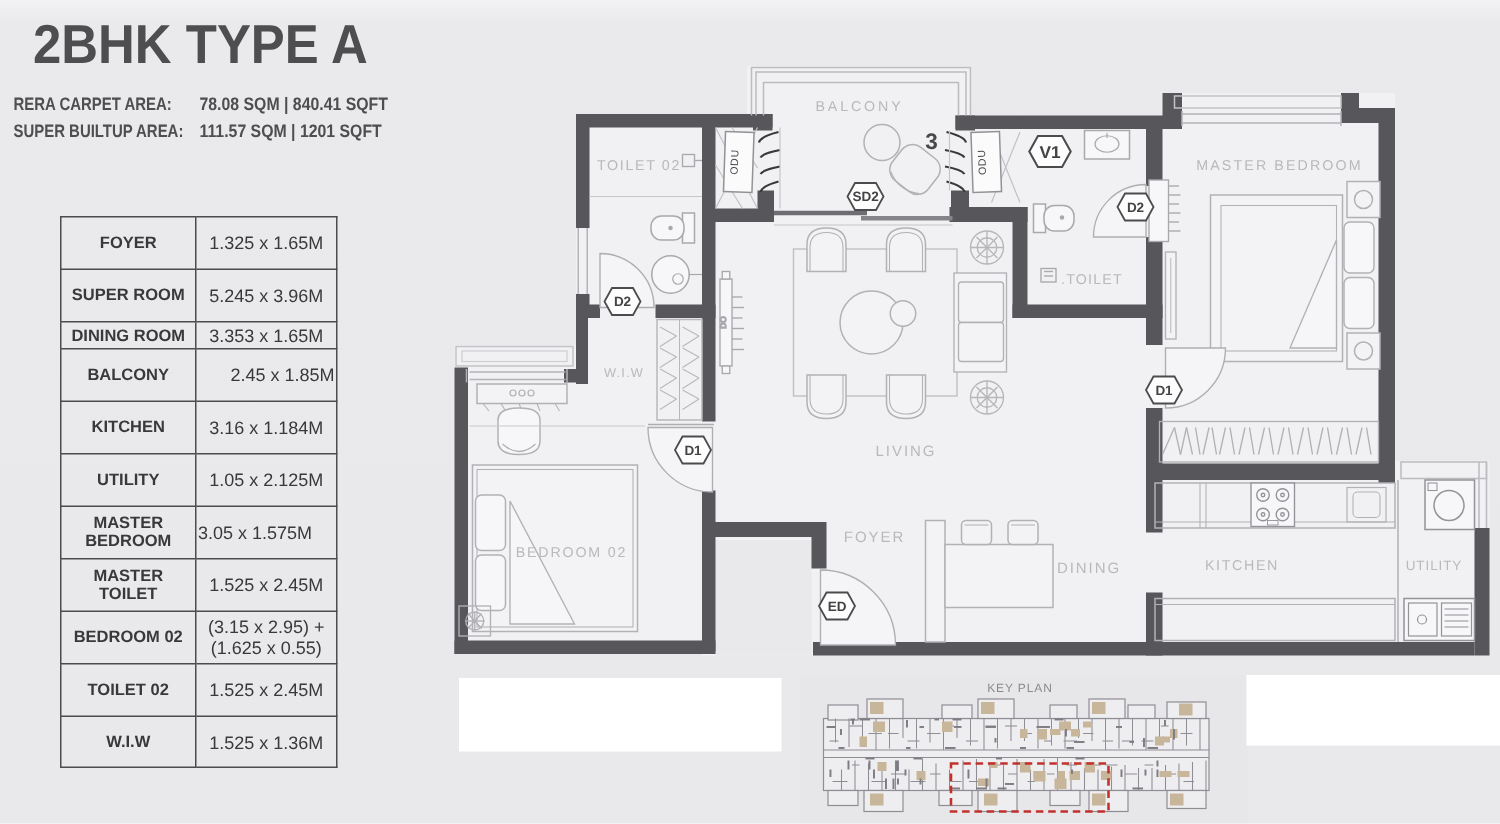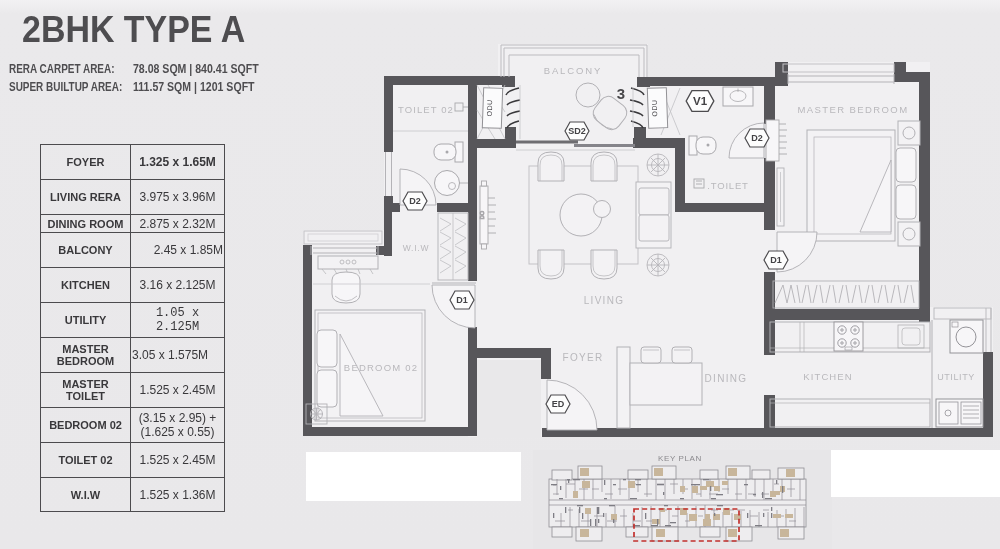--- a/index.html
+++ b/index.html
@@ -20,41 +20,41 @@
 <div class="abs" style="left:133px;top:80px;font-size:12px;font-weight:bold;color:#4e4d50;transform:scaleX(0.88);transform-origin:left top;white-space:nowrap;">111.57 SQM | 1201 SQFT</div>
 
 <table class="abs" style="left:40px;top:144px;width:184px;border-collapse:collapse;table-layout:fixed;">
   <colgroup>
       <col style="width:90px">
       <col style="width:94px">
     </colgroup>
   <tbody style="font-size:12px;color:#39383b;">
   <tr style="height:35px;">
         <td style="border:1px solid #4c4b4e;text-align:center;font-weight:bold;font-size:11px;">FOYER</td>
-        <td style="border:1px solid #4c4b4e;text-align:center;font-weight:bold;">1.325 x 1.65M</td>
+        <td style="border:1px solid #4c4b4e;text-align:center;">1.325 x 1.65M</td>
       </tr>
   <tr style="height:35px;">
-        <td style="border:1px solid #4c4b4e;text-align:center;font-weight:bold;font-size:11px;">LIVING RERA</td>
-        <td style="border:1px solid #4c4b4e;text-align:center;">3.975 x 3.96M</td>
+        <td style="border:1px solid #4c4b4e;text-align:center;font-weight:bold;font-size:11px;">SUPER ROOM</td>
+        <td style="border:1px solid #4c4b4e;text-align:center;">5.245 x 3.96M</td>
       </tr>
   <tr style="height:18px;">
         <td style="border:1px solid #4c4b4e;text-align:center;font-weight:bold;font-size:11px;">DINING ROOM</td>
-        <td style="border:1px solid #4c4b4e;text-align:center;">2.875 x 2.32M</td>
+        <td style="border:1px solid #4c4b4e;text-align:center;">3.353 x 1.65M</td>
       </tr>
   <tr style="height:35px;">
         <td style="border:1px solid #4c4b4e;text-align:center;font-weight:bold;font-size:11px;">BALCONY</td>
         <td style="border:1px solid #4c4b4e;text-align:right;">2.45 x 1.85M</td>
       </tr>
   <tr style="height:35px;">
         <td style="border:1px solid #4c4b4e;text-align:center;font-weight:bold;font-size:11px;">KITCHEN</td>
-        <td style="border:1px solid #4c4b4e;text-align:center;">3.16 x 2.125M</td>
+        <td style="border:1px solid #4c4b4e;text-align:center;">3.16 x 1.184M</td>
       </tr>
   <tr style="height:35px;">
         <td style="border:1px solid #4c4b4e;text-align:center;font-weight:bold;font-size:11px;">UTILITY</td>
-        <td style="border:1px solid #4c4b4e;text-align:center;font-family:Liberation Mono, monospace;">1.05 x 2.125M</td>
+        <td style="border:1px solid #4c4b4e;text-align:center;">1.05 x 2.125M</td>
       </tr>
   <tr style="height:35px;">
         <td style="border:1px solid #4c4b4e;text-align:center;font-weight:bold;font-size:11px;">MASTER<br>BEDROOM</td>
         <td style="border:1px solid #4c4b4e;">3.05 x 1.575M</td>
       </tr>
   <tr style="height:35px;">
         <td style="border:1px solid #4c4b4e;text-align:center;font-weight:bold;font-size:11px;">MASTER<br>TOILET</td>
         <td style="border:1px solid #4c4b4e;text-align:center;">1.525 x 2.45M</td>
       </tr>
   <tr style="height:35px;">

